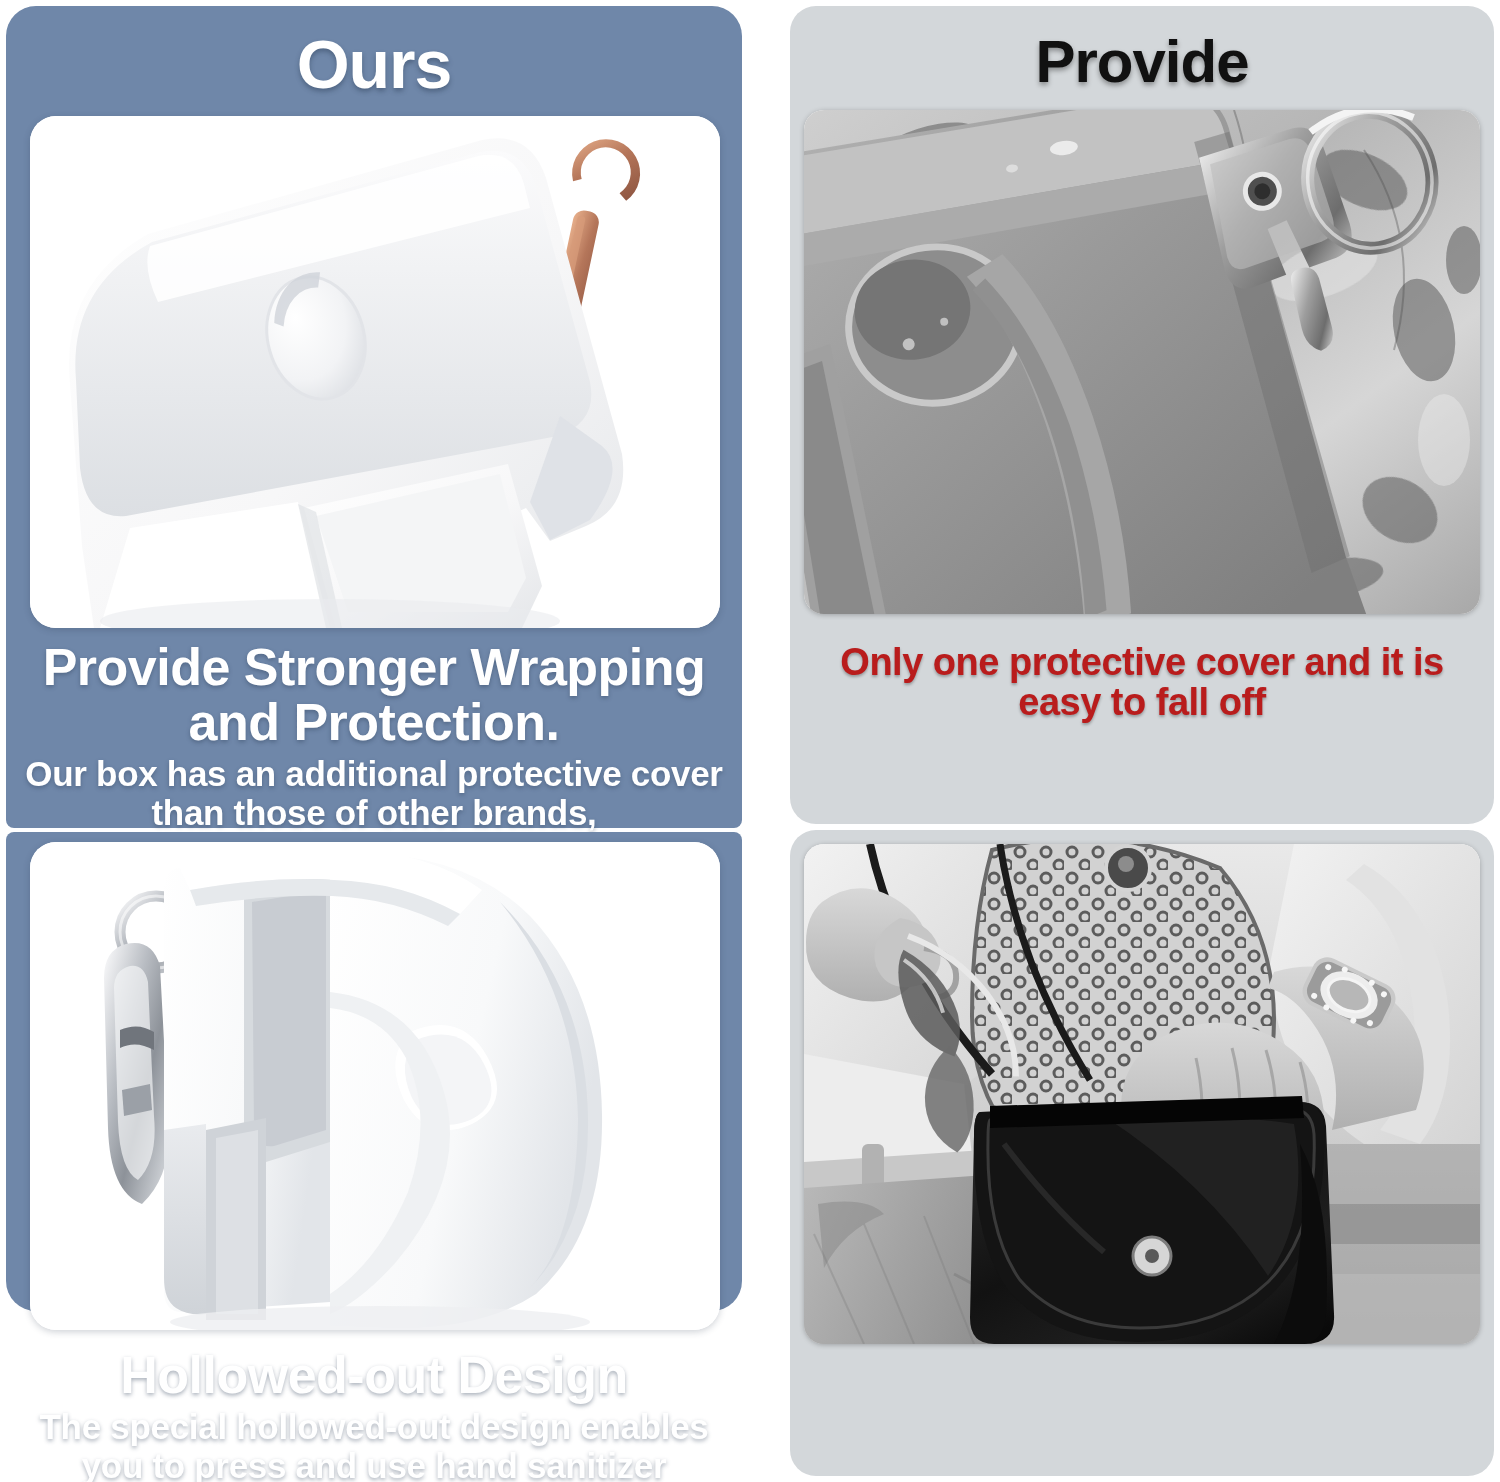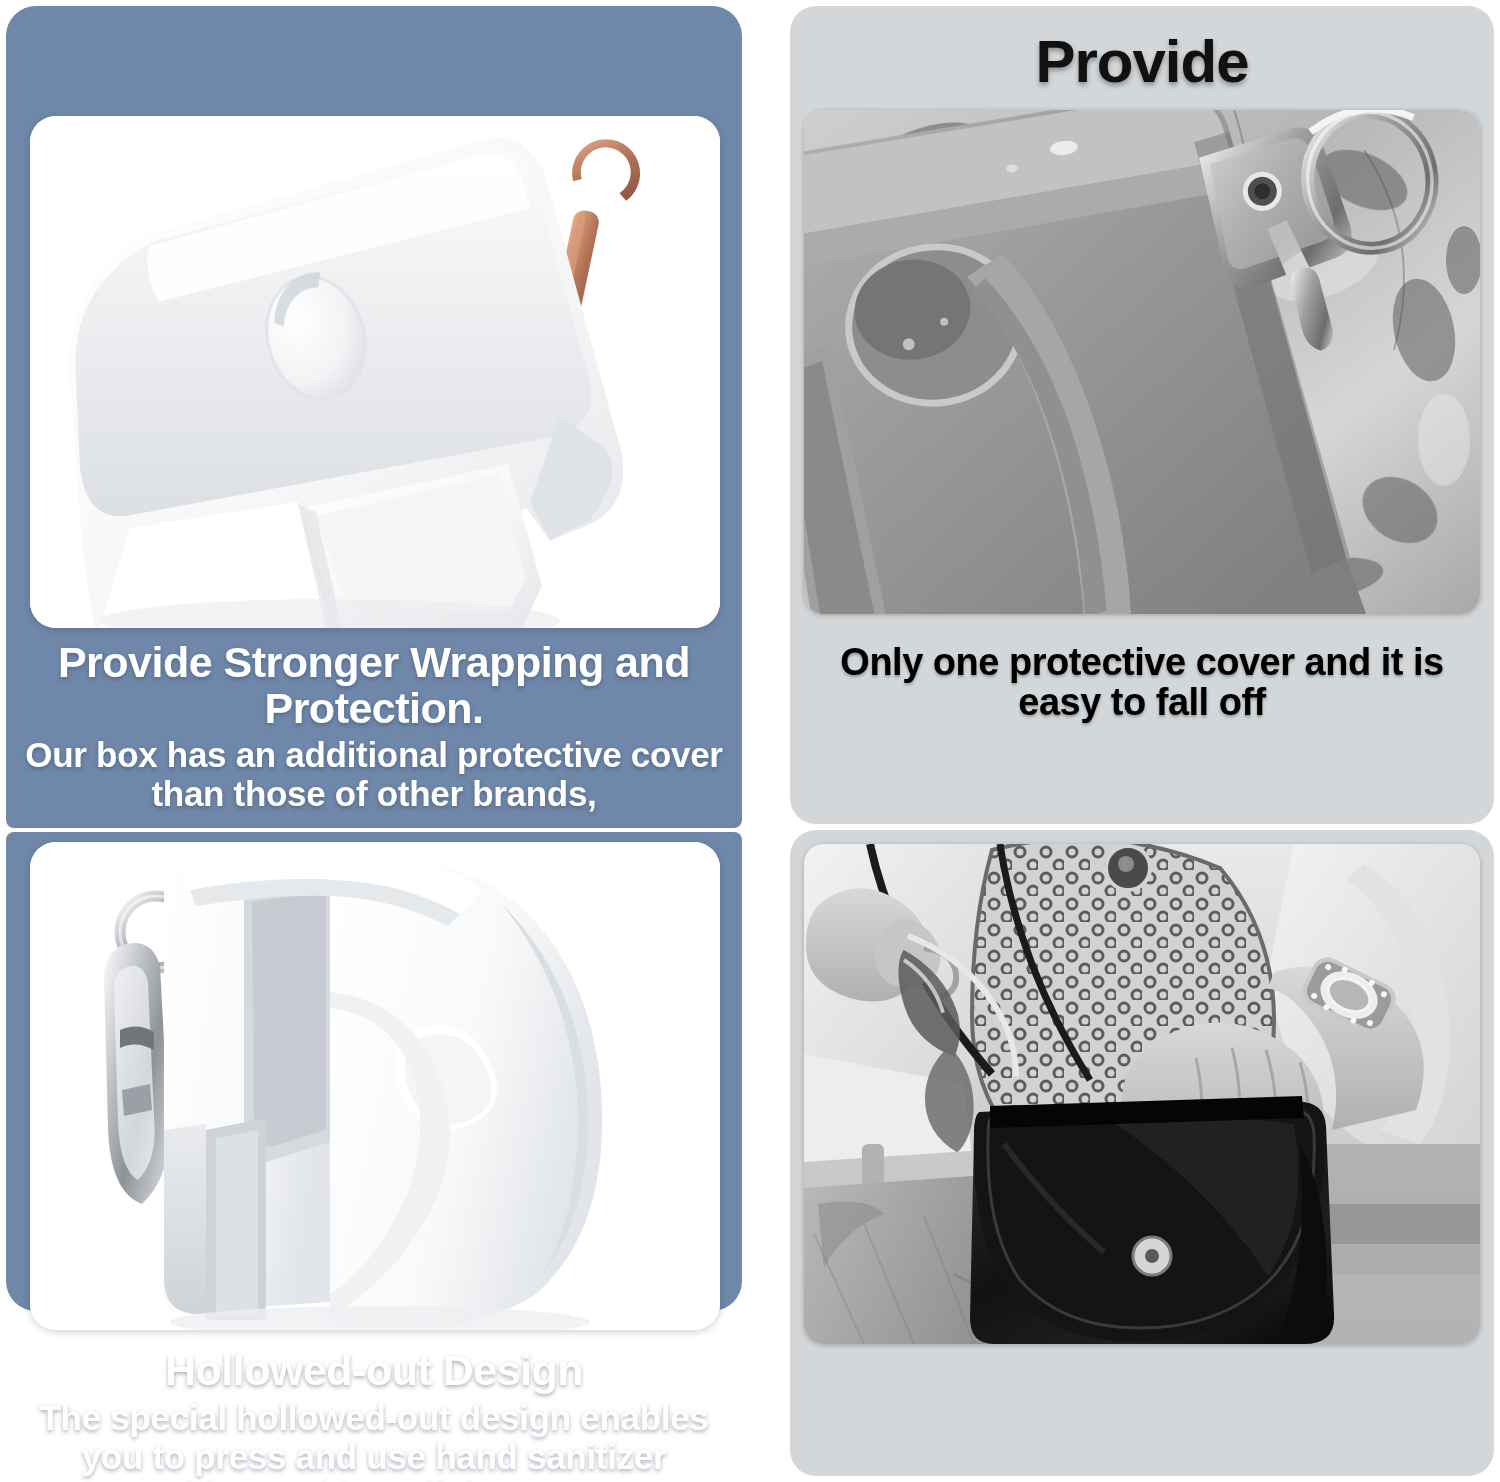--- a/index.html
+++ b/index.html
@@ -97,40 +97,41 @@
     font-weight:bold;
     line-height:1.06;
     letter-spacing:-.5px;
   }
   .cap-body {
     font-weight:bold;
     line-height:1.12;
     letter-spacing:-.3px;
   }
   .ours-cap    { color:#ffffff; text-shadow:0 2px 4px rgba(40,58,82,.4); }
-  .ours-cap .cap-head { font-size:43px; }
+  .ours-cap .cap-head { font-size:52px; }
   .ours-cap .cap-body { font-size:35px; margin-top:4px; }
 
-  .others-cap  { color:#000000; text-shadow:0 2px 3px rgba(0,0,0,.3); }
+  .others-cap  { color:#b91c1c; text-shadow:0 2px 3px rgba(0,0,0,.3); }
   .others-cap .cap-head { font-size:38px; }
 
   .cap-ours-1   { top:634px; padding:0 16px; }
   .cap-ours-2   { top:516px; padding:0 12px; }
   .cap-others-1 { top:636px; padding:0 24px; }
   .cap-others-2 { top:530px; padding:0 18px; }
 </style>
 </head>
 <body>
 
 <div class="board">
 
   <div class="col col-ours">
 
     <div class="ours-section ours-top">
 
+      <div class="hdr hdr-ours">Ours</div>
 
       <div class="photo-card ours-photo-1">
         <svg viewBox="0 0 690 512" preserveAspectRatio="xMidYMid slice" aria-hidden="true">
           <defs>
             <linearGradient id="wg1" x1="0" y1="0" x2="1" y2="1">
               <stop offset="0" stop-color="#ffffff"></stop>
               <stop offset="0.55" stop-color="#f7f7f8"></stop>
               <stop offset="1" stop-color="#e4e6e9"></stop>
             </linearGradient>
             <linearGradient id="wg2" x1="0" y1="0" x2="0" y2="1">

